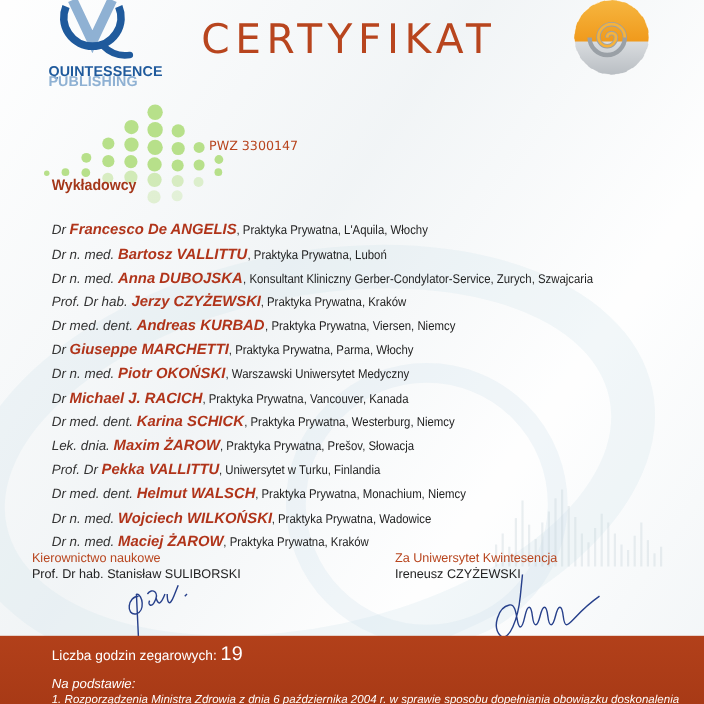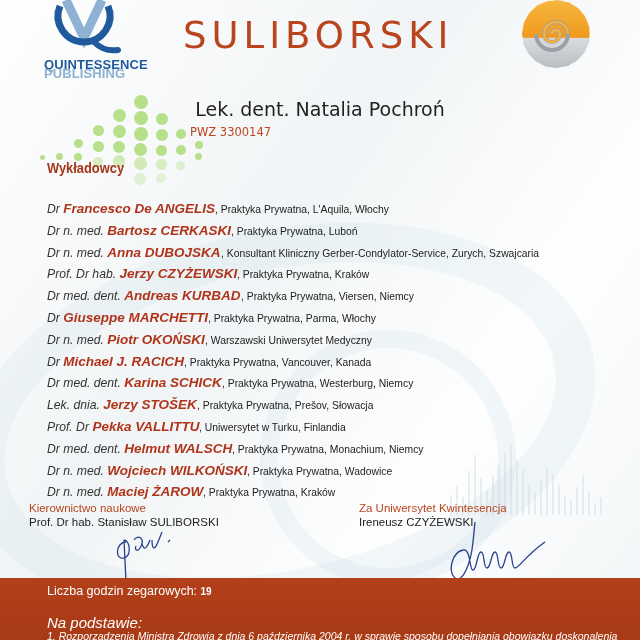--- a/index.html
+++ b/index.html
@@ -59,22 +59,22 @@
   .sign-l, .sign-r { position: absolute; top: 501px; font-size: 11.5px; line-height: 14px; }
   .sign-l { left: 29px; }
   .sign-r { left: 359px; }
   .sign-label { color: #b8451e; }
   .sign-name { color: #222; }
   .sig { position: absolute; }
 
   .footer { position: absolute; left: 0; top: 578px; width: 640px; height: 62px;
     background: linear-gradient(180deg, #b2401a 0%, #a83a16 100%); color: #fff; }
   .hours { position: absolute; left: 47px; top: 6px; font-size: 12.5px; }
-  .hours b { font-weight: bold; font-size: 10px; }
-  .basis { position: absolute; left: 47px; top: 36px; font-size: 15px; font-style: italic; }
+  .hours b { font-weight: normal; font-size: 18px; }
+  .basis { position: absolute; left: 47px; top: 36px; font-size: 12px; font-style: italic; }
   .basis-item { position: absolute; left: 47px; top: 52px; font-size: 10.5px; font-style: italic; white-space: nowrap; }
 </style>
 </head>
 <body>
 
 <div class="page">
   <div class="bg-swoosh a"></div>
   <div class="bg-swoosh b"></div>
   <div class="bg-bars">
     <i style="height:20px"></i>
@@ -138,52 +138,51 @@
     <span style="left:2px;top:60px;width:5px;height:5px"></span>
     <span style="left:75px;top:60px;width:12px;height:12px;opacity:.6"></span>
     <span style="left:96px;top:62px;width:13px;height:13px;opacity:.6"></span>
     <span style="left:118px;top:64px;width:11px;height:11px;opacity:.5"></span>
     <span style="left:55px;top:62px;width:10px;height:10px;opacity:.5"></span>
     <span style="left:96px;top:78px;width:12px;height:12px;opacity:.35"></span>
     <span style="left:118px;top:78px;width:10px;height:10px;opacity:.3"></span>
     <span style="left:138px;top:66px;width:9px;height:9px;opacity:.4"></span>
   </div>
 
-  <div class="title">SULIBORSKI</div>
+  <div class="title">CERTYFIKAT</div>
 
   <svg class="spiral" viewBox="0 0 80 72">
     <defs>
       <linearGradient id="sg" x1="0" y1="0" x2="0" y2="1">
         <stop offset="0" stop-color="#f6b640"></stop>
         <stop offset="0.55" stop-color="#f09a1c"></stop>
         <stop offset="0.56" stop-color="#d9dcdf"></stop>
         <stop offset="1" stop-color="#b9bec3"></stop>
       </linearGradient>
     </defs>
     <circle cx="40" cy="34" r="34" fill="url(#sg)"></circle>
     <circle cx="40" cy="34" r="34" fill="none" stroke="#ffffff" stroke-width="1" stroke-dasharray="6 5" opacity=".6"></circle>
     <path d="M40 34 m-4 0 a4 4 0 1 1 8 0 a8 8 0 1 1 -16 0 a12 12 0 1 1 24 0 a16 16 0 1 1 -32 0" fill="none" stroke="#9aa0a6" stroke-width="4"></path>
     <path d="M40 34 m-4 0 a4 4 0 1 1 8 0 a8 8 0 1 1 -16 0 a12 12 0 1 1 24 0" fill="none" stroke="#f7b23a" stroke-width="2.5"></path>
   </svg>
 
-  <div class="recipient">Lek. dent. Natalia Pochroń</div>
   <div class="pwz">PWZ 3300147</div>
 
   <div class="section-h">Wykładowcy</div>
   <ul class="lecturers">
     <li><span class="t">Dr</span> <span class="n">Francesco De ANGELIS</span><span class="a">, Praktyka Prywatna, L'Aquila, Włochy</span></li>
-    <li><span class="t">Dr n. med.</span> <span class="n">Bartosz CERKASKI</span><span class="a">, Praktyka Prywatna, Luboń</span></li>
+    <li><span class="t">Dr n. med.</span> <span class="n">Bartosz VALLITTU</span><span class="a">, Praktyka Prywatna, Luboń</span></li>
     <li><span class="t">Dr n. med.</span> <span class="n">Anna DUBOJSKA</span><span class="a">, Konsultant Kliniczny Gerber-Condylator-Service, Zurych, Szwajcaria</span></li>
     <li><span class="t">Prof. Dr hab.</span> <span class="n">Jerzy CZYŻEWSKI</span><span class="a">, Praktyka Prywatna, Kraków</span></li>
     <li><span class="t">Dr med. dent.</span> <span class="n">Andreas KURBAD</span><span class="a">, Praktyka Prywatna, Viersen, Niemcy</span></li>
     <li><span class="t">Dr</span> <span class="n">Giuseppe MARCHETTI</span><span class="a">, Praktyka Prywatna, Parma, Włochy</span></li>
     <li><span class="t">Dr n. med.</span> <span class="n">Piotr OKOŃSKI</span><span class="a">, Warszawski Uniwersytet Medyczny</span></li>
     <li><span class="t">Dr</span> <span class="n">Michael J. RACICH</span><span class="a">, Praktyka Prywatna, Vancouver, Kanada</span></li>
     <li><span class="t">Dr med. dent.</span> <span class="n">Karina SCHICK</span><span class="a">, Praktyka Prywatna, Westerburg, Niemcy</span></li>
-    <li><span class="t">Lek. dnia.</span> <span class="n">Jerzy STOŠEK</span><span class="a">, Praktyka Prywatna, Prešov, Słowacja</span></li>
+    <li><span class="t">Lek. dnia.</span> <span class="n">Maxim ŻAROW</span><span class="a">, Praktyka Prywatna, Prešov, Słowacja</span></li>
     <li><span class="t">Prof. Dr</span> <span class="n">Pekka VALLITTU</span><span class="a">, Uniwersytet w Turku, Finlandia</span></li>
     <li><span class="t">Dr med. dent.</span> <span class="n">Helmut WALSCH</span><span class="a">, Praktyka Prywatna, Monachium, Niemcy</span></li>
     <li><span class="t">Dr n. med.</span> <span class="n">Wojciech WILKOŃSKI</span><span class="a">, Praktyka Prywatna, Wadowice</span></li>
     <li><span class="t">Dr n. med.</span> <span class="n">Maciej ŻAROW</span><span class="a">, Praktyka Prywatna, Kraków</span></li>
   </ul>
 
   <div class="sign-l">
     <div class="sign-label">Kierownictwo naukowe</div>
     <div class="sign-name">Prof. Dr hab. Stanisław SULIBORSKI</div>
   </div>

